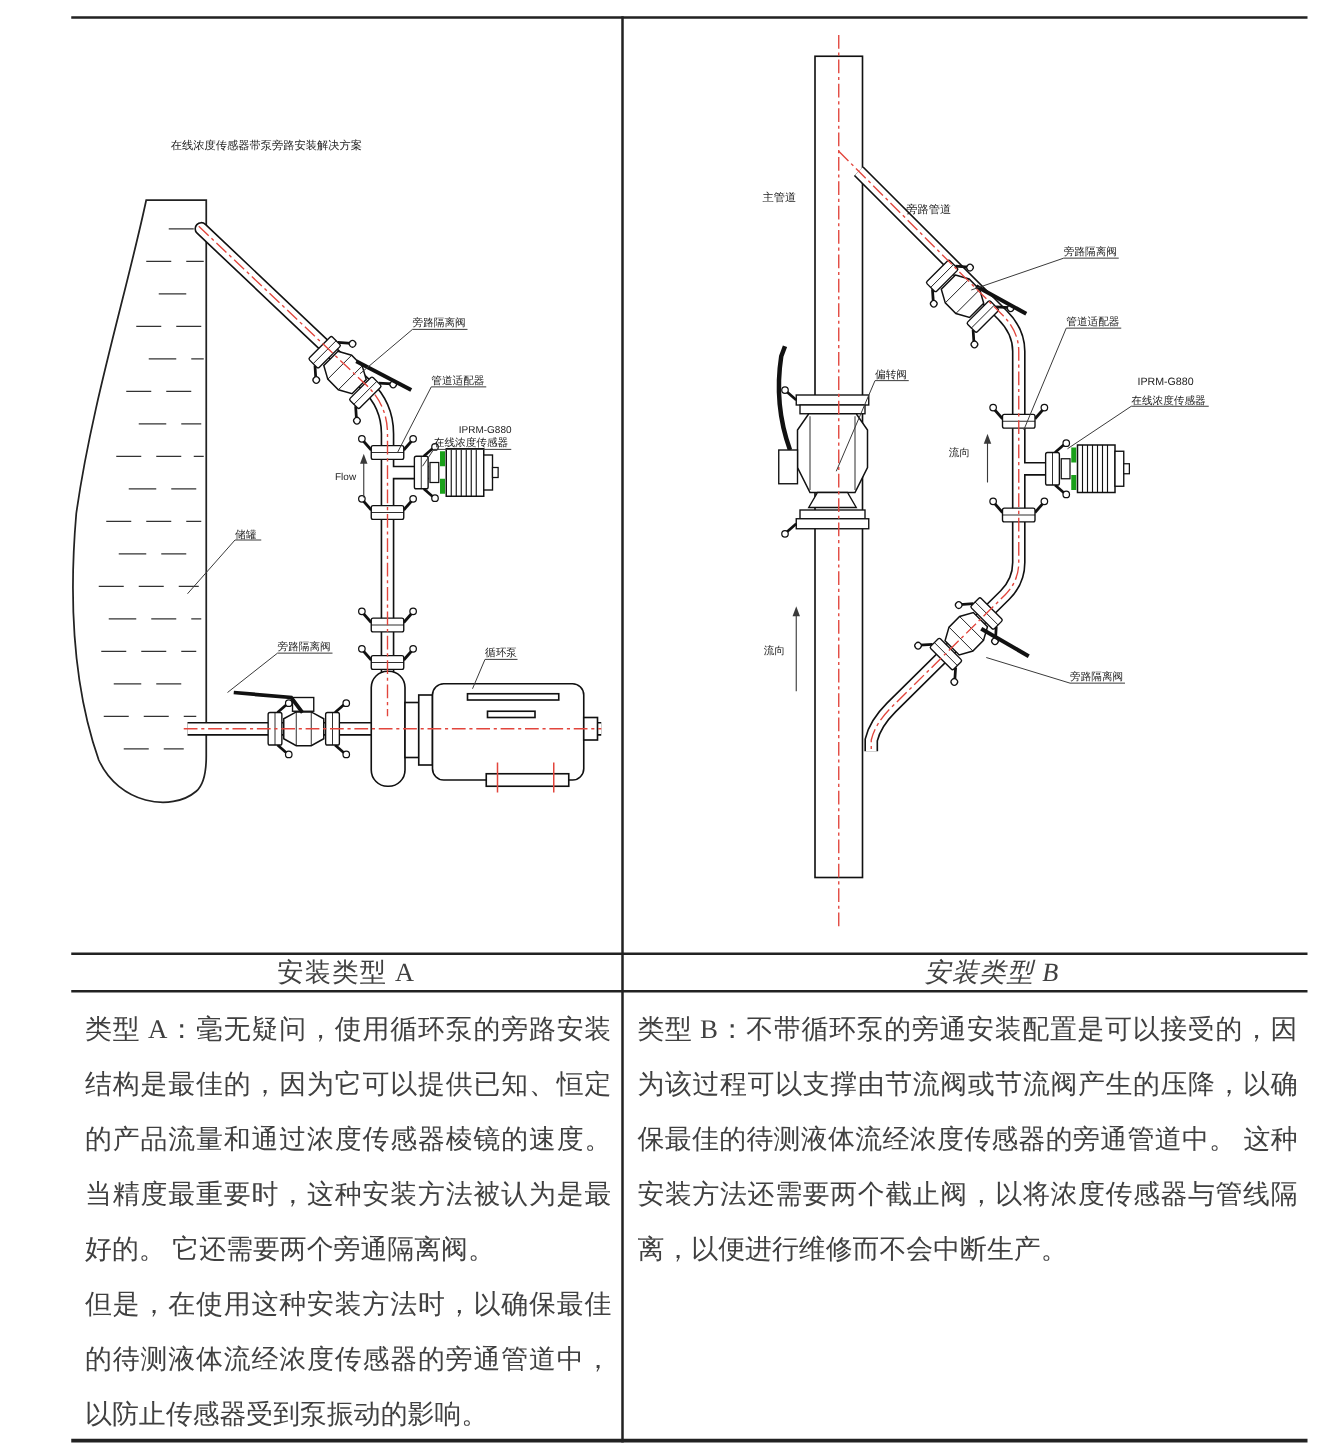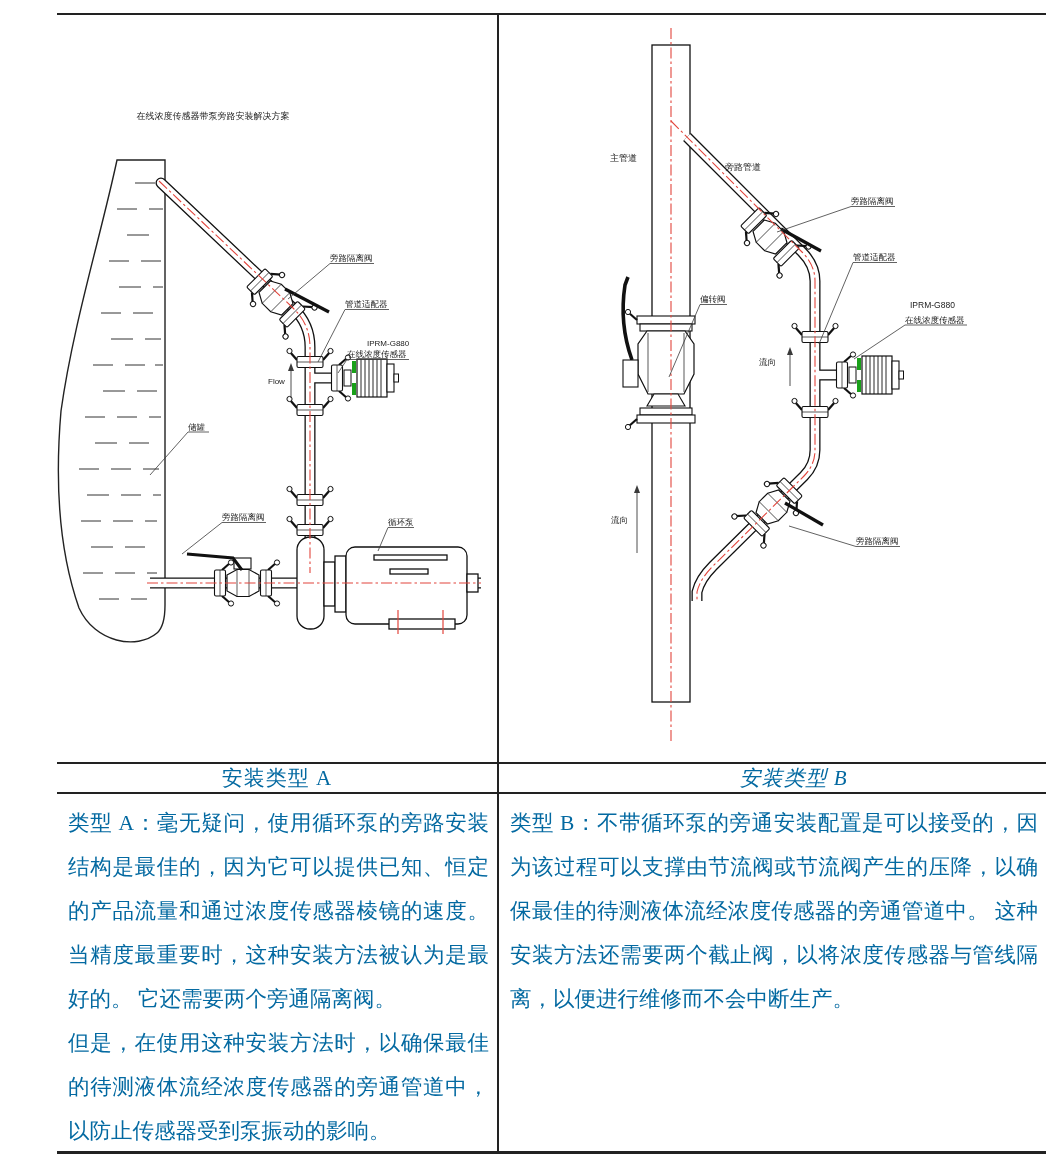--- a/index.html
+++ b/index.html
@@ -1,18 +1,18 @@
 <!DOCTYPE html>
 <html><head>
 <meta charset="utf-8">
 <style>
   html,body{margin:0;padding:0;background:#ffffff;}
   .sheet{
     position:relative;width:1059px;height:1165px;background:#fff;
-    font-family:"Liberation Serif","DejaVu Serif",serif;color:#0369a1;overflow:hidden;
+    font-family:"Liberation Serif","DejaVu Serif",serif;color:#404040;overflow:hidden;
   }
   .rule{position:absolute;background:#222;}
   .rule-top{left:57px;top:13px;width:989px;height:2px;}
   .rule-divider{left:497px;top:13px;width:2px;height:1141px;}
   .rule-hdr-top{left:57px;top:762px;width:989px;height:2px;}
   .rule-hdr-bottom{left:57px;top:792px;width:989px;height:2px;}
   .rule-bottom{left:57px;top:1151px;width:989px;height:3px;}
   .panel-svg{position:absolute;top:13px;}
   .panel-svg-a{left:57px;}
   .panel-svg-b{left:497px;}

